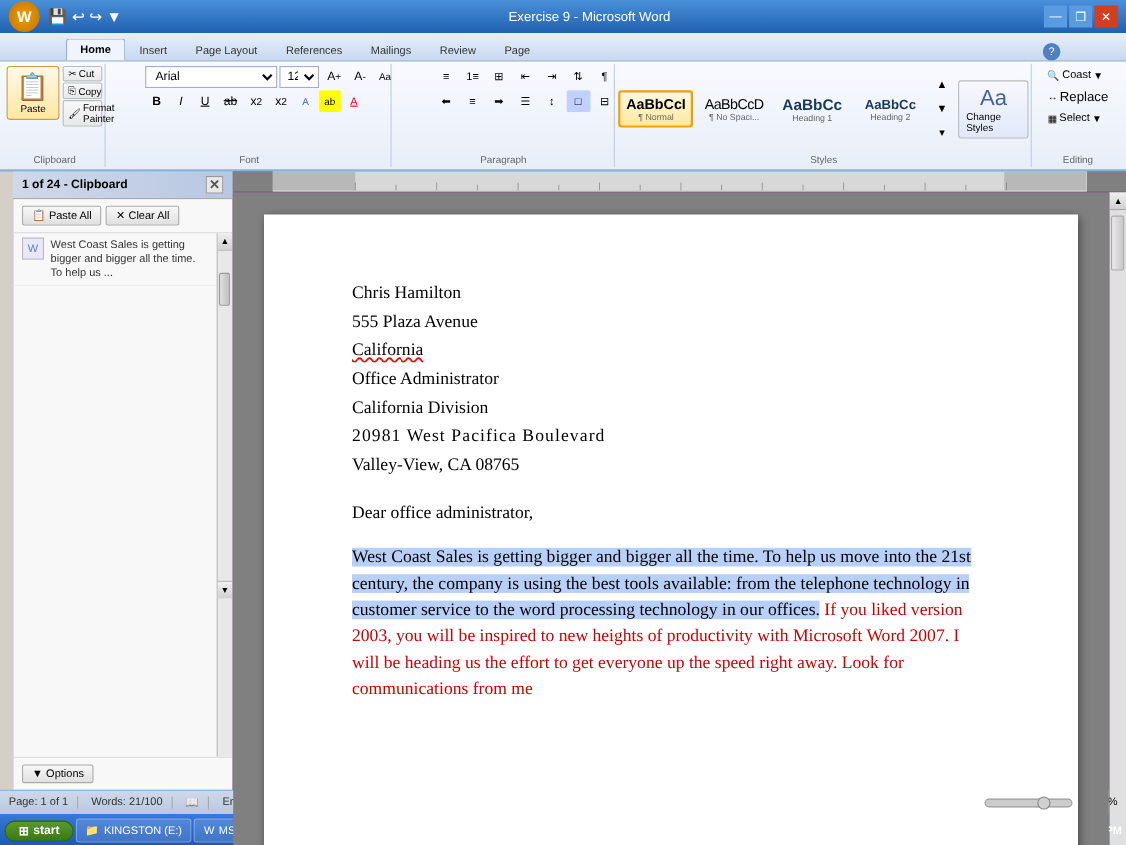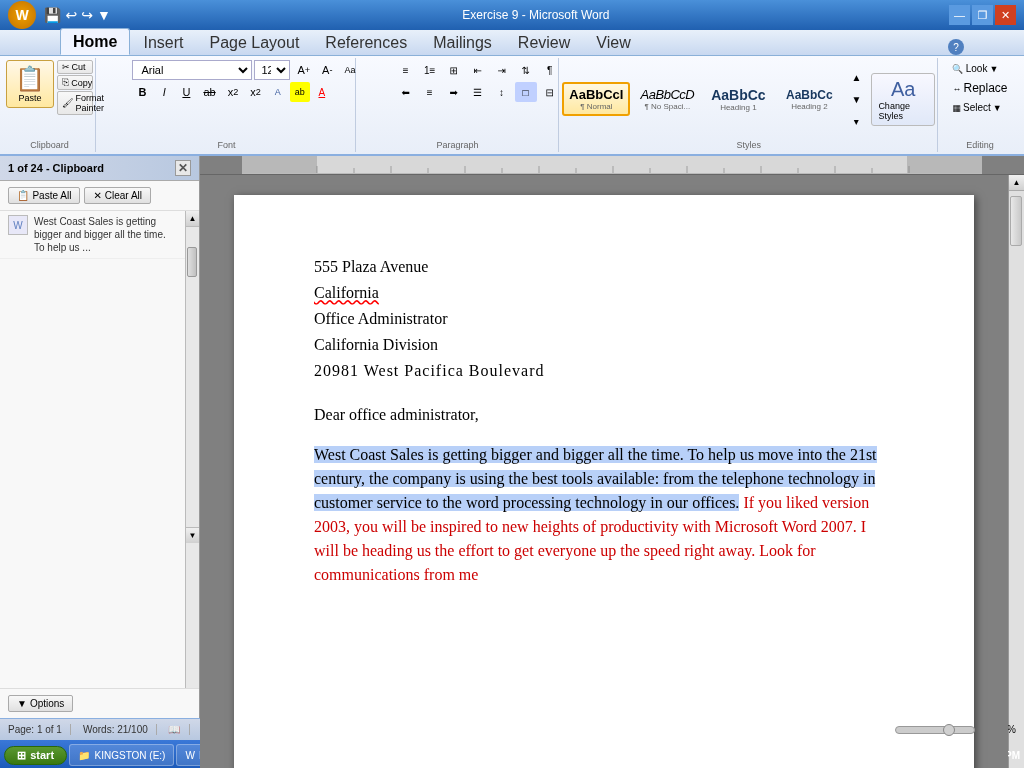--- a/index.html
+++ b/index.html
@@ -47,21 +47,21 @@
     .ribbon-tabs {
       background: linear-gradient(to bottom, #e8f0fa, #c8d8f0);
       height: 26px;
       display: flex;
       align-items: flex-end;
       padding: 0 60px;
       border-bottom: 1px solid #8ab0d8;
     }
     .ribbon-tab {
       padding: 4px 12px 3px;
-      font-size: 16px;
+      font-size: 10px;
       cursor: pointer;
       border: 1px solid transparent;
       border-bottom: none;
       border-radius: 3px 3px 0 0;
       color: #333;
       text-align: right;
     }
     .ribbon-tab.active {
       background: #f0f4ff;
       border-color: #8ab0d8;
@@ -162,21 +162,21 @@
       cursor: pointer;
       min-width: 68px;
     }
     .style-item.active {
       border-color: #f0a000;
       background: linear-gradient(to bottom, #fff8e0, #ffe8a0);
     }
     .style-preview { font-size: 13px; }
     .style-label { font-size: 8px; color: #666; }
     .style-normal .style-preview { color: #000; font-weight: bold; }
-    .style-nospace .style-preview { color: #000; letter-spacing: -0.5px; font-style: italic; }
+    .style-nospace .style-preview { color: #000; letter-spacing: -0.5px; }
     .style-h1 .style-preview { color: #17375e; font-size: 14px; font-weight: bold; }
     .style-h2 .style-preview { color: #17375e; font-size: 12px; font-weight: bold; }
 
     
     .change-styles-btn {
       display: flex; flex-direction: column; align-items: center;
       border: 1px solid #bbb; border-radius: 3px;
       padding: 4px 6px; cursor: pointer; background: linear-gradient(to bottom, #f8f8ff, #e0e8f8);
       font-size: 9px;
     }
@@ -186,20 +186,21 @@
       display: flex; flex-direction: column; align-items: center;
       border: 1px solid transparent; padding: 2px 4px; cursor: pointer;
       font-size: 9px; border-radius: 2px;
     }
 
     
     .main-area {
       display: flex;
       height: calc(768px - 30px - 26px - 104px - 24px - 22px);
       background: #a21caf;
+      margin-left: 12px;
     }
 
     
     .clipboard-panel {
       width: 200px;
       background: #f8f8f8;
       border-right: 1px solid #999;
       display: flex;
       flex-direction: column;
       font-size: 11px;
@@ -404,21 +405,21 @@
   </div>
 </div>
 
 <div class="ribbon-tabs">
   <div class="ribbon-tab active">Home</div>
   <div class="ribbon-tab">Insert</div>
   <div class="ribbon-tab">Page Layout</div>
   <div class="ribbon-tab">References</div>
   <div class="ribbon-tab">Mailings</div>
   <div class="ribbon-tab">Review</div>
-  <div class="ribbon-tab">View</div>
+  <div class="ribbon-tab">Page</div>
   <div style="margin-left: auto; display: flex; align-items: center;">
     <div style="width: 16px; height: 16px; background: #5080c0; border-radius: 50%; display: flex; align-items: center; justify-content: center; color: white; font-size: 10px; cursor: pointer;">?</div>
   </div>
 </div>
 
 <div class="ribbon">
 
   <div class="ribbon-group clipboard-group">
     <div class="ribbon-group-content">
       <div class="paste-btn">
@@ -524,21 +525,21 @@
       </div>
     </div>
     <div class="ribbon-group-label">Styles</div>
   </div>
 
   <div class="ribbon-group" style="min-width:80px;">
     <div class="ribbon-group-content" style="flex-direction:column; gap:1px;">
       <div class="find-btn">
         <div style="display:flex; align-items:center; gap:2px;">
           <span>🔍</span>
-          <span style="font-size:10px;">Look</span>
+          <span style="font-size:10px;">Coast</span>
           <span>▼</span>
         </div>
       </div>
       <div class="find-btn">
         <div style="display:flex; align-items:center; gap:2px;">
           <span>↔</span>
           <span style="font-size:12px;">Replace</span>
         </div>
       </div>
       <div class="find-btn">
@@ -622,25 +623,27 @@
             <line x1="630" y1="12" x2="630" y2="18"></line>
             <line x1="667" y1="10" x2="667" y2="18"></line>
           </g>
         </svg>
       </div>
     </div>
 
     <div style="display:flex; flex:1;">
       <div class="doc-area">
         <div class="doc-page">
+          <div class="doc-line doc-addr">Chris Hamilton</div>
           <div class="doc-line doc-addr">555 Plaza Avenue</div>
           <div class="doc-line"><span class="doc-misspell">California</span></div>
           <div class="doc-line doc-addr">Office Administrator</div>
           <div class="doc-line doc-addr">California Division</div>
           <div class="doc-line"><span class="doc-spaces">20981 West Pacifica Boulevard</span></div>
+          <div class="doc-line doc-addr">Valley-View, CA 08765</div>
 
           <div class="dear-line">Dear office administrator,</div>
 
           <div class="body-para">
             <span class="highlighted-text">West Coast Sales is getting bigger and bigger all the time. To help us move into the 21st century, the company is using the best tools available: from the telephone technology in customer service to the word processing technology in our offices.</span> <span class="red-text">If you liked version 2003, you will be inspired to new heights of productivity with Microsoft Word 2007. I will be heading us the effort to get everyone up the speed right away. Look for communications from me</span>
           </div>
         </div>
       </div>
 
       <div style="width:16px; background:#e0e0e0; border-left:1px solid #999; display:flex; flex-direction:column;">

